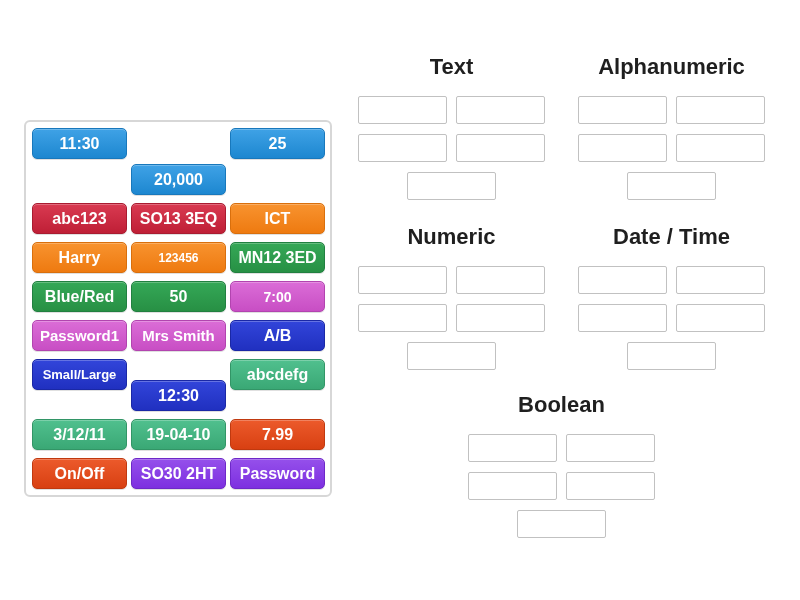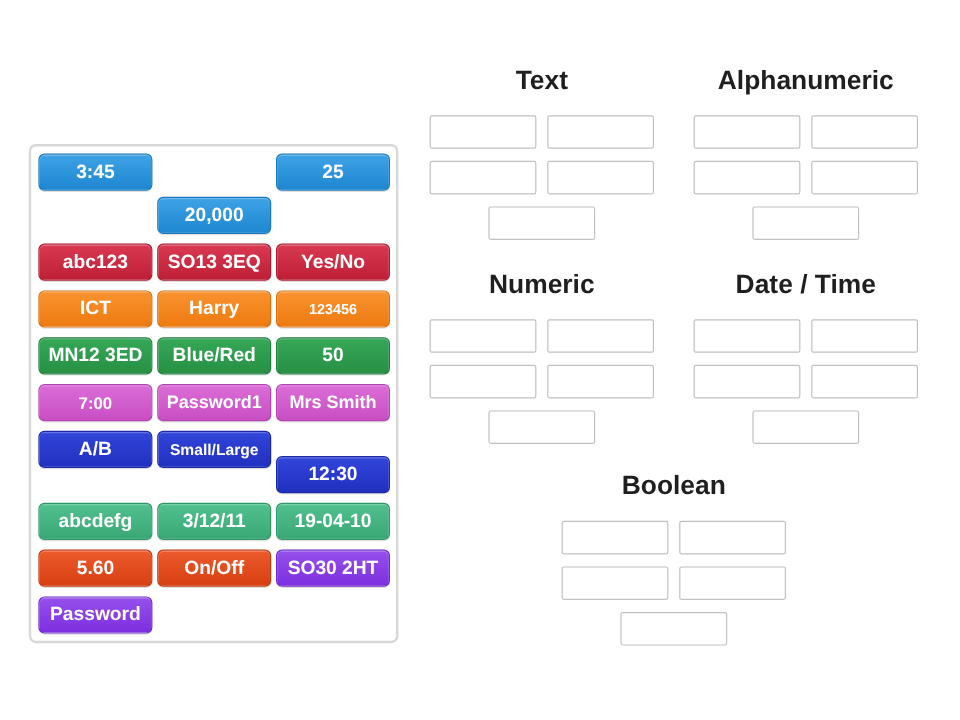--- a/index.html
+++ b/index.html
@@ -94,42 +94,41 @@
   .group-datetime     { left: 577px; top: 220px; width: 189px; }
   .group-boolean      { left: 467px; top: 388px; width: 189px; }
 </style>
 </head>
 <body>
 
 <div class="stage">
 
   <div class="tray">
     <div class="tray-grid">
-        <div class="tile" style="background: linear-gradient(rgb(63, 162, 230) 0%, rgb(29, 135, 208) 100%); border-color: rgb(24, 120, 188); color: rgb(255, 255, 255); font-size: 16px;">3:45</div>
+        <div class="tile" style="background: linear-gradient(rgb(63, 162, 230) 0%, rgb(29, 135, 208) 100%); border-color: rgb(24, 120, 188); color: rgb(255, 255, 255); font-size: 16px;">11:30</div>
         <div class="tile" style="background: linear-gradient(rgb(63, 162, 230) 0%, rgb(29, 135, 208) 100%); border-color: rgb(24, 120, 188); color: rgb(255, 255, 255); font-size: 16px; margin-top: 36px;">20,000</div>
         <div class="tile" style="background: linear-gradient(rgb(63, 162, 230) 0%, rgb(29, 135, 208) 100%); border-color: rgb(24, 120, 188); color: rgb(255, 255, 255); font-size: 16px;">25</div>
         <div class="tile" style="background: linear-gradient(rgb(217, 58, 81) 0%, rgb(191, 31, 54) 100%); border-color: rgb(169, 27, 48); color: rgb(255, 255, 255); font-size: 16px;">abc123</div>
         <div class="tile" style="background: linear-gradient(rgb(217, 58, 81) 0%, rgb(191, 31, 54) 100%); border-color: rgb(169, 27, 48); color: rgb(255, 255, 255); font-size: 16px;">SO13 3EQ</div>
-        <div class="tile" style="background: linear-gradient(rgb(217, 58, 81) 0%, rgb(191, 31, 54) 100%); border-color: rgb(169, 27, 48); color: rgb(255, 255, 255); font-size: 16px;">Yes/No</div>
         <div class="tile" style="background: linear-gradient(rgb(248, 147, 47) 0%, rgb(238, 122, 16) 100%); border-color: rgb(217, 111, 12); color: rgb(255, 255, 255); font-size: 16px;">ICT</div>
         <div class="tile" style="background: linear-gradient(rgb(248, 147, 47) 0%, rgb(238, 122, 16) 100%); border-color: rgb(217, 111, 12); color: rgb(255, 255, 255); font-size: 16px;">Harry</div>
         <div class="tile" style="background: linear-gradient(rgb(248, 147, 47) 0%, rgb(238, 122, 16) 100%); border-color: rgb(217, 111, 12); color: rgb(255, 255, 255); font-size: 12px;">123456</div>
         <div class="tile" style="background: linear-gradient(rgb(53, 168, 87) 0%, rgb(39, 144, 68) 100%); border-color: rgb(33, 128, 64); color: rgb(255, 255, 255); font-size: 16px;">MN12 3ED</div>
         <div class="tile" style="background: linear-gradient(rgb(53, 168, 87) 0%, rgb(39, 144, 68) 100%); border-color: rgb(33, 128, 64); color: rgb(255, 255, 255); font-size: 16px;">Blue/Red</div>
         <div class="tile" style="background: linear-gradient(rgb(53, 168, 87) 0%, rgb(39, 144, 68) 100%); border-color: rgb(33, 128, 64); color: rgb(255, 255, 255); font-size: 16px;">50</div>
         <div class="tile" style="background: linear-gradient(rgb(219, 109, 215) 0%, rgb(200, 78, 196) 100%); border-color: rgb(178, 68, 175); color: rgb(255, 255, 255); font-size: 14px;">7:00</div>
         <div class="tile" style="background: linear-gradient(rgb(219, 109, 215) 0%, rgb(200, 78, 196) 100%); border-color: rgb(178, 68, 175); color: rgb(255, 255, 255); font-size: 15px;">Password1</div>
         <div class="tile" style="background: linear-gradient(rgb(219, 109, 215) 0%, rgb(200, 78, 196) 100%); border-color: rgb(178, 68, 175); color: rgb(255, 255, 255); font-size: 15px;">Mrs Smith</div>
         <div class="tile" style="background: linear-gradient(rgb(50, 69, 218) 0%, rgb(32, 48, 192) 100%); border-color: rgb(26, 40, 166); color: rgb(255, 255, 255); font-size: 16px;">A/B</div>
         <div class="tile" style="background: linear-gradient(rgb(50, 69, 218) 0%, rgb(32, 48, 192) 100%); border-color: rgb(26, 40, 166); color: rgb(255, 255, 255); font-size: 13px;">Small/Large</div>
         <div class="tile" style="background: linear-gradient(rgb(50, 69, 218) 0%, rgb(32, 48, 192) 100%); border-color: rgb(26, 40, 166); color: rgb(255, 255, 255); font-size: 16px; margin-top: 21px;">12:30</div>
         <div class="tile" style="background: linear-gradient(rgb(80, 192, 142) 0%, rgb(58, 168, 117) 100%); border-color: rgb(50, 149, 102); color: rgb(255, 255, 255); font-size: 16px;">abcdefg</div>
         <div class="tile" style="background: linear-gradient(rgb(80, 192, 142) 0%, rgb(58, 168, 117) 100%); border-color: rgb(50, 149, 102); color: rgb(255, 255, 255); font-size: 16px;">3/12/11</div>
         <div class="tile" style="background: linear-gradient(rgb(80, 192, 142) 0%, rgb(58, 168, 117) 100%); border-color: rgb(50, 149, 102); color: rgb(255, 255, 255); font-size: 16px;">19-04-10</div>
-        <div class="tile" style="background: linear-gradient(rgb(236, 90, 43) 0%, rgb(216, 64, 18) 100%); border-color: rgb(192, 57, 15); color: rgb(255, 255, 255); font-size: 16px;">5.60</div>
+        <div class="tile" style="background: linear-gradient(rgb(236, 90, 43) 0%, rgb(216, 64, 18) 100%); border-color: rgb(192, 57, 15); color: rgb(255, 255, 255); font-size: 16px;">7.99</div>
         <div class="tile" style="background: linear-gradient(rgb(236, 90, 43) 0%, rgb(216, 64, 18) 100%); border-color: rgb(192, 57, 15); color: rgb(255, 255, 255); font-size: 16px;">On/Off</div>
         <div class="tile" style="background: linear-gradient(rgb(149, 80, 235) 0%, rgb(125, 47, 224) 100%); border-color: rgb(110, 40, 200); color: rgb(255, 255, 255); font-size: 16px;">SO30 2HT</div>
         <div class="tile" style="background: linear-gradient(rgb(149, 80, 235) 0%, rgb(125, 47, 224) 100%); border-color: rgb(110, 40, 200); color: rgb(255, 255, 255); font-size: 16px;">Password</div>
       </div>
   </div>
 
   <div class="group group-text">
     <div class="group-header">Text</div>
     <div class="slots">
         <div class="slot"></div>

